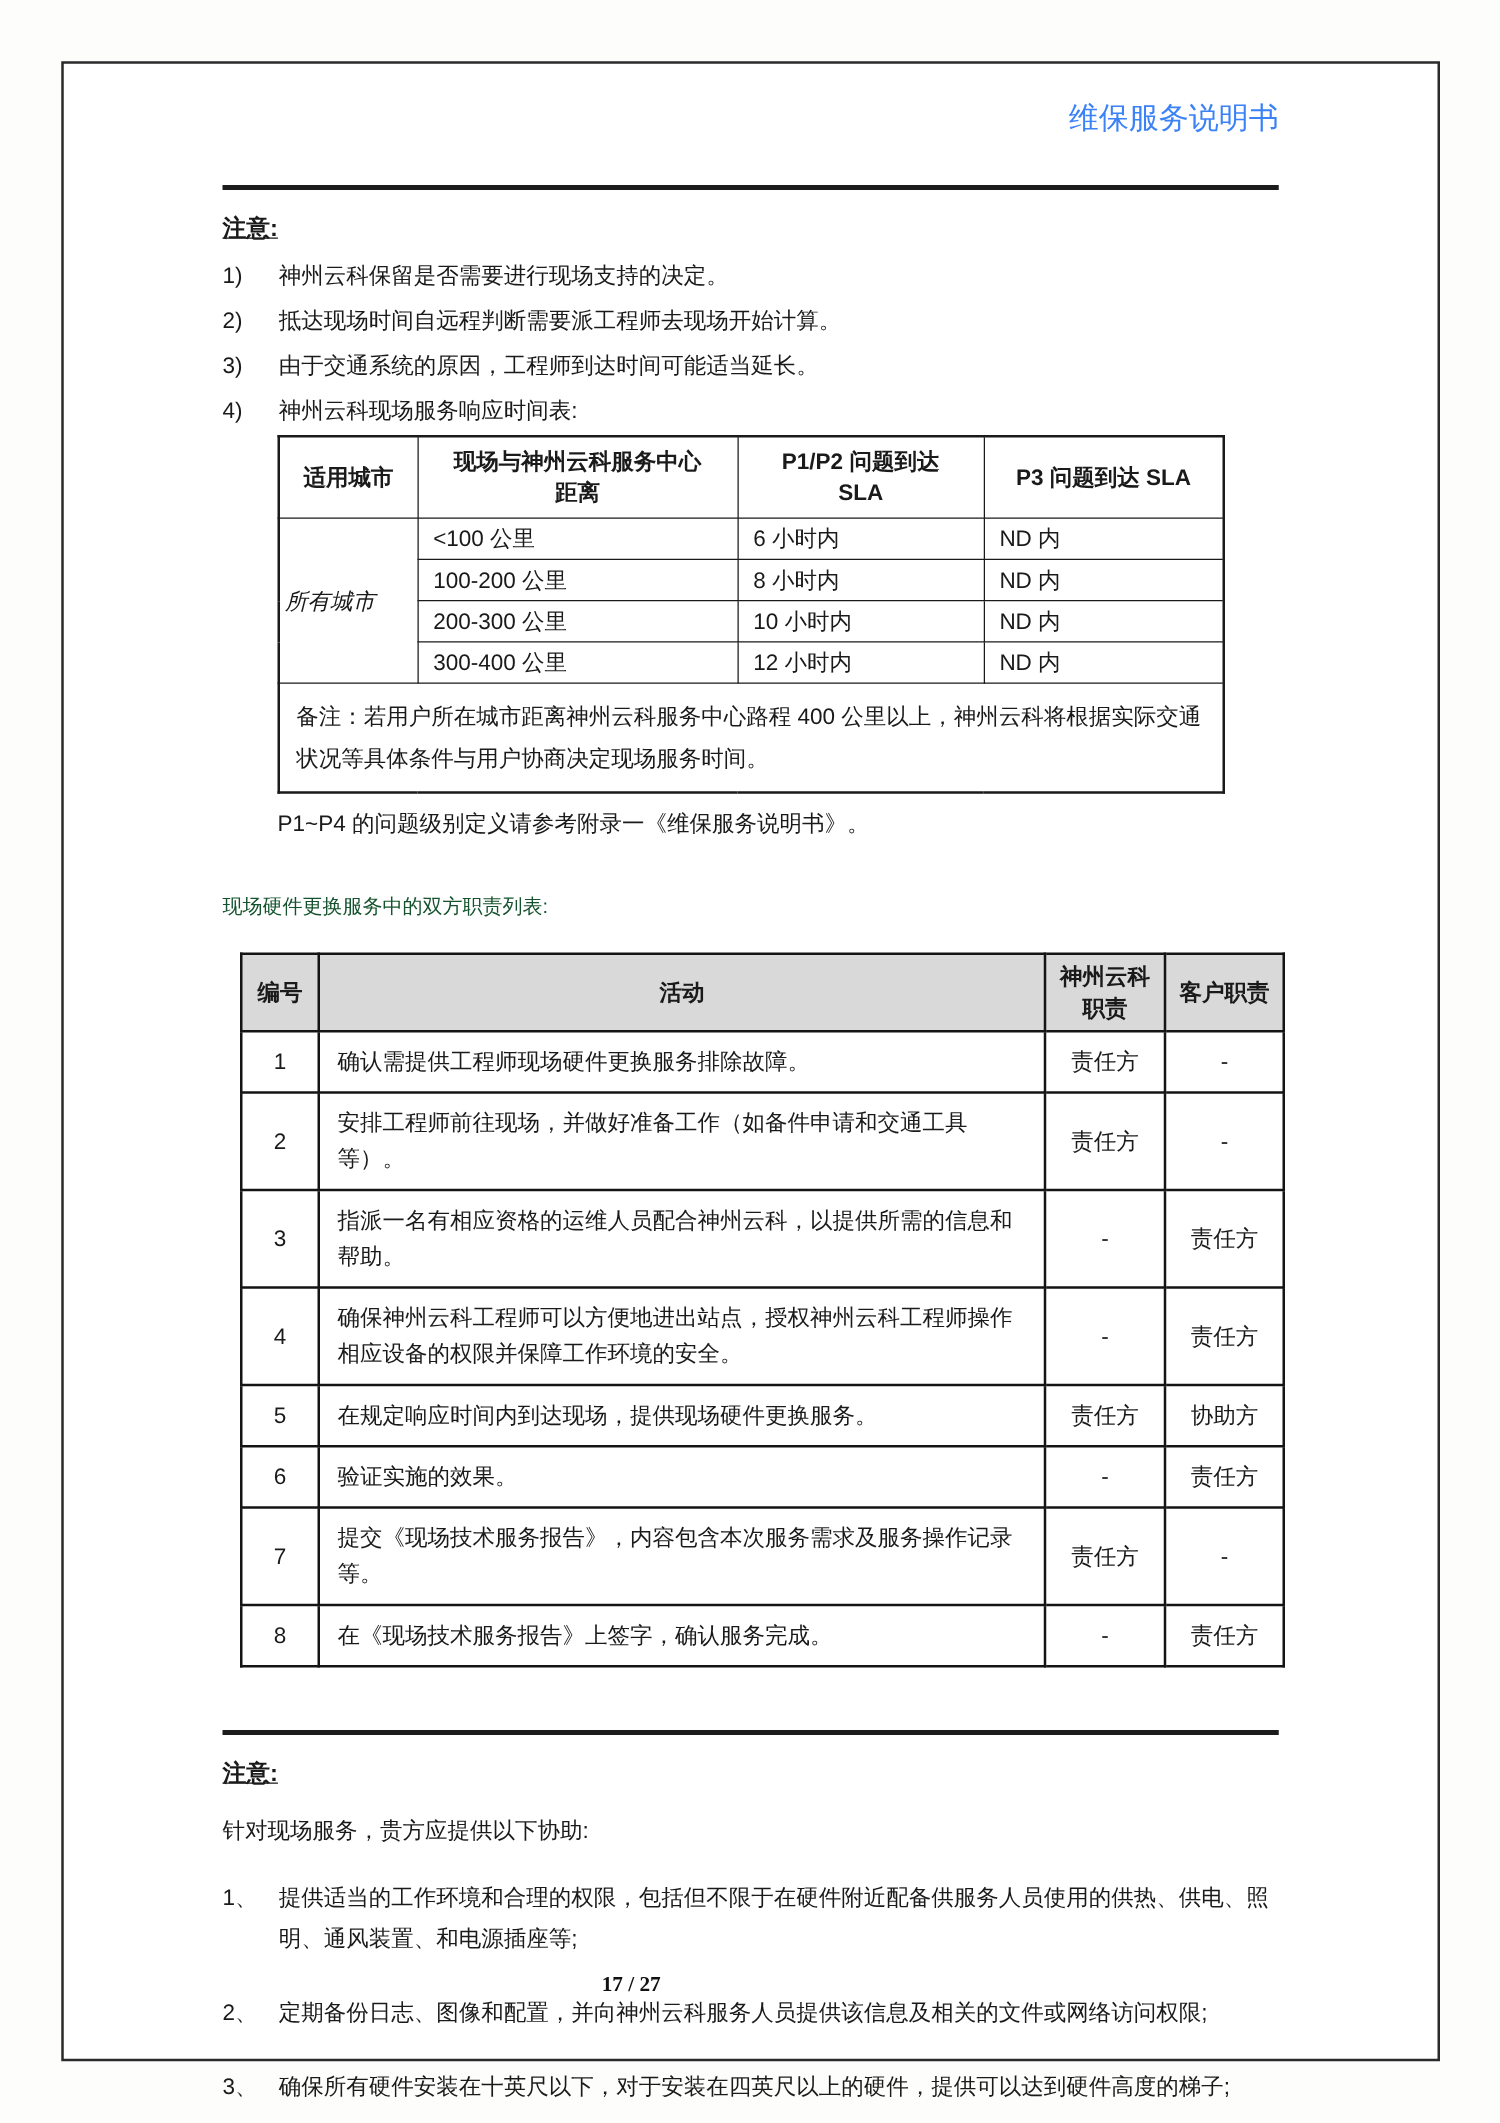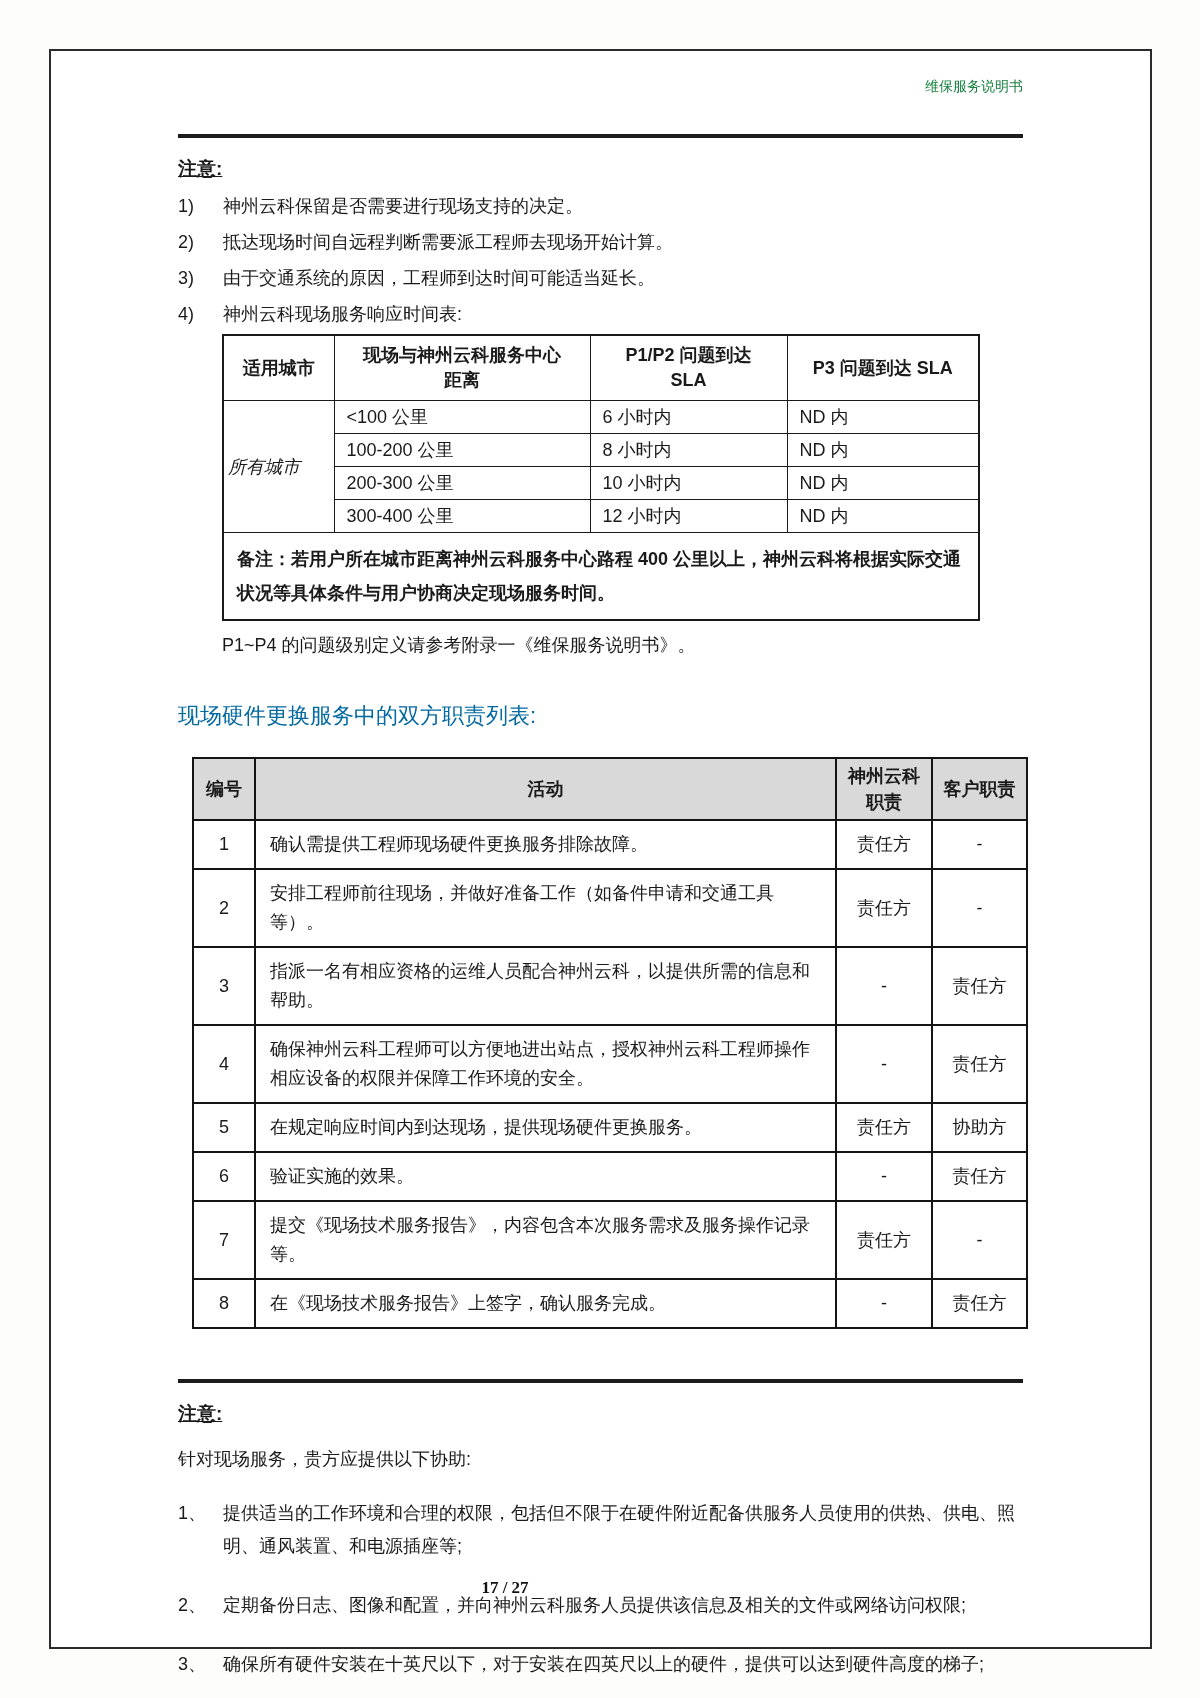--- a/index.html
+++ b/index.html
@@ -20,22 +20,22 @@
   }
   .content {
     position: absolute;
     left: 178px; top: 0;
     width: 845px;
   }
   .doc-header {
     margin-top: 78px;
     text-align: right;
     font-family: "Liberation Serif", "DejaVu Serif", serif;
-    font-size: 14px;
-    color: #15803d;
+    font-size: 24px;
+    color: #3b82f6;
   }
   .rule {
     height: 4px;
     background: #1c1c1c;
     margin-top: 38px;
   }
   .rule.bottom { margin-top: 0; }
   .note-label {
     font-weight: bold;
     font-size: 19px;
@@ -75,30 +75,29 @@
   .sla-table td {
     padding: 3px 12px;
     height: 33px;
     vertical-align: middle;
   }
   .sla-table td.city { text-align: left; padding: 3px 4px; font-style: italic; }
   .sla-table td.note-cell {
     padding: 9px 13px;
     line-height: 34px;
     height: auto;
-    font-weight: bold;
   }
   .footnote {
     margin: 12px 0 0 44px;
     font-size: 18px;
   }
   .section-heading {
     margin-top: 44px;
-    font-size: 22px;
-    color: #0369a1;
+    font-size: 16px;
+    color: #14532d;
   }
 
   
   .duty-table {
     margin: 26px 0 0 14px;
     width: 834px;
     table-layout: fixed;
     font-size: 18px;
   }
   .duty-table th, .duty-table td { border: 2px solid #141414; }

